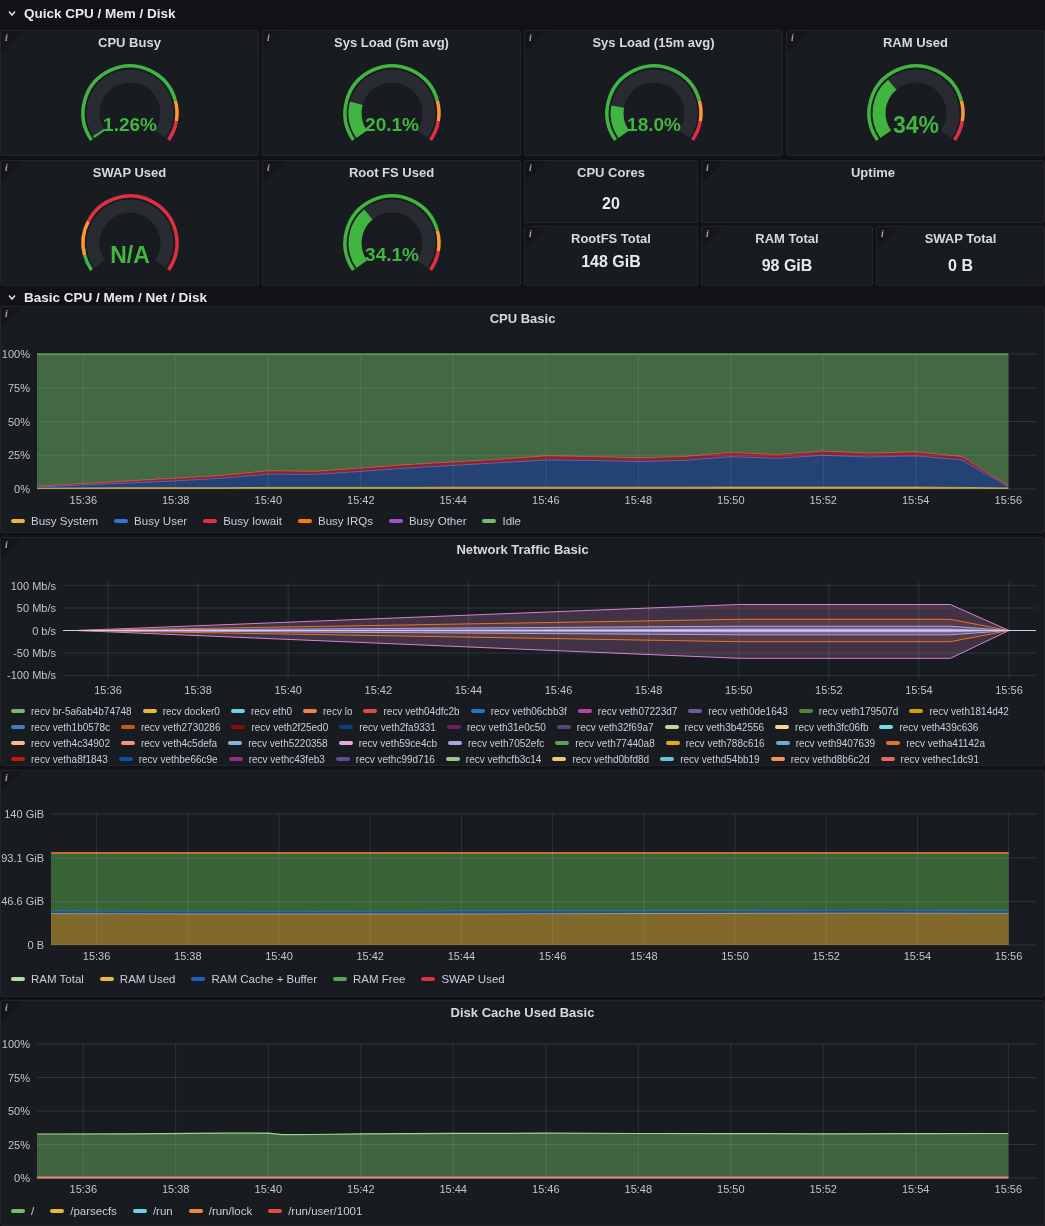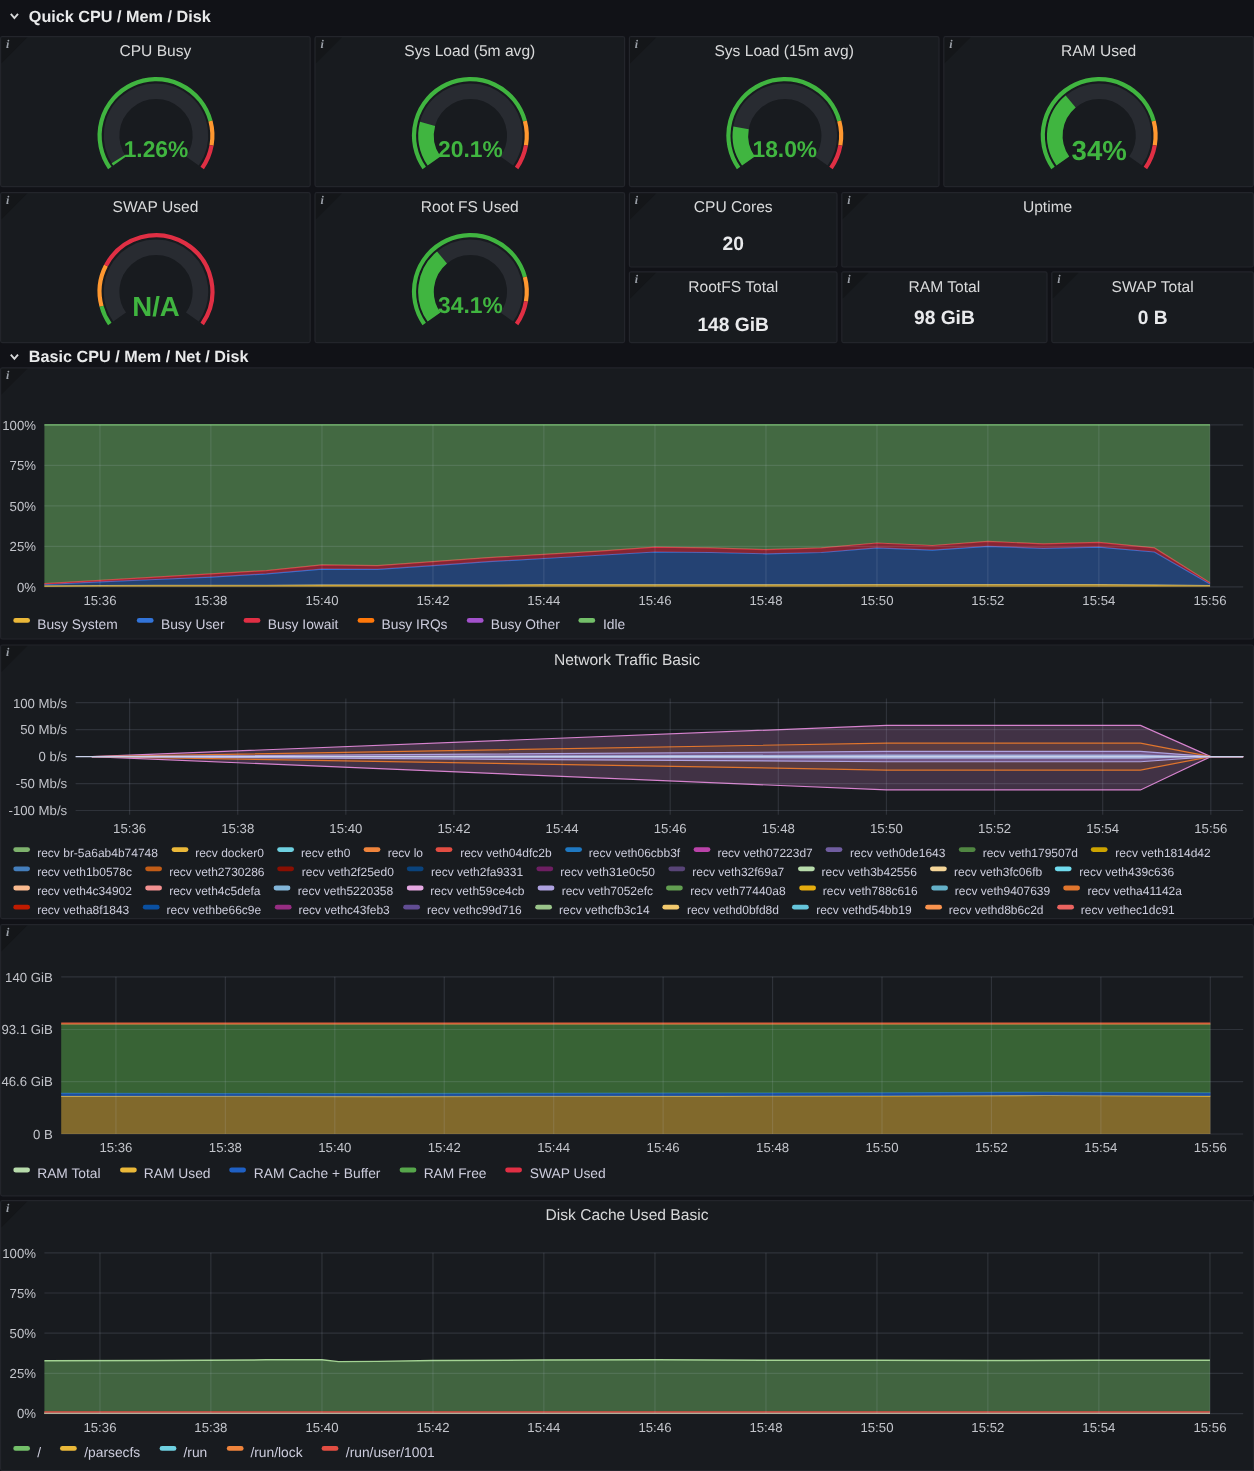--- a/index.html
+++ b/index.html
@@ -6,31 +6,31 @@
   .stage{position:relative;width:1045px;height:1226px;background:#111217;overflow:hidden;
          font-family:"Liberation Sans",sans-serif;}
   .sechdr{position:absolute;left:6px;height:20px;display:flex;align-items:center;gap:6px;
           font-size:13.5px;font-weight:700;color:#E9EAEB;cursor:pointer;}
   .panel{position:absolute;background:#181B1F;border:1px solid #23252B;border-radius:2px;box-sizing:border-box;}
   .corner{position:absolute;top:0;left:0;width:22px;height:22px;background:#141619;
           clip-path:polygon(0 0,100% 0,0 100%);cursor:pointer;z-index:3;}
   .iglyph{position:absolute;top:1px;left:4px;font-size:10px;font-style:italic;font-weight:700;
           color:#9CA1A9;font-family:"Liberation Serif",serif;}
   .ptitle{position:absolute;left:0;right:0;top:0;height:24px;line-height:24px;text-align:center;
-          font-size:13px;font-weight:400;color:#D8D9DA;white-space:nowrap;overflow:hidden;}
+          font-size:13px;font-weight:700;color:#D8D9DA;white-space:nowrap;overflow:hidden;}
   .statval{position:absolute;left:0;right:0;top:34px;text-align:center;font-size:16px;font-weight:600;color:#E9EAEC;}
   .gauge{position:absolute;top:22px;left:50%;transform:translateX(-50%);}
   .gauge text{font-family:"Liberation Sans",sans-serif;}
   .chart{position:absolute;left:0;top:24px;}
   .chart text{font-size:11px;fill:#C2C4CA;font-family:"Liberation Sans",sans-serif;}
   .legend,.netlegend{position:absolute;left:10px;right:6px;color:#CCCCDC;font-size:11.5px;}
   .netlegend{font-size:10px;}
   .lrow{display:flex;gap:0 16px;height:16px;align-items:center;overflow:hidden;}
   .netlegend .lrow{gap:0 11px;}
-  .item{display:inline-flex;cursor:pointer;white-space:nowrap;}
+  .item{display:inline-flex;align-items:center;cursor:pointer;white-space:nowrap;}
   .mark{display:inline-block;width:14px;height:4px;border-radius:2px;margin-right:6px;flex:none;}
 </style>
 </head>
 <body>
 
 <div class="stage">
 
   <div class="sechdr" style="top:3px">
     <svg width="12" height="12" viewBox="0 0 12 12">
         <path d="M3 4.5 L6 8 L9 4.5" fill="none" stroke="#D8D9DA" stroke-width="1.6"></path>
@@ -134,21 +134,21 @@
     <div class="corner">
         <span class="iglyph">i</span>
       </div>
     <div class="ptitle">Uptime</div>
   </div>
   <div class="panel" style="left:524px;top:226px;width:174px;height:60px">
     <div class="corner">
         <span class="iglyph">i</span>
       </div>
     <div class="ptitle">RootFS Total</div>
-    <div class="statval" style="top:36px">148 GiB</div>
+    <div class="statval" style="top:26px">148 GiB</div>
   </div>
   <div class="panel" style="left:701px;top:226px;width:172px;height:60px">
     <div class="corner">
         <span class="iglyph">i</span>
       </div>
     <div class="ptitle">RAM Total</div>
     <div class="statval" style="top:30px">98 GiB</div>
   </div>
   <div class="panel" style="left:876px;top:226px;width:169px;height:60px">
     <div class="corner">
@@ -162,20 +162,21 @@
     <svg width="12" height="12" viewBox="0 0 12 12">
         <path d="M3 4.5 L6 8 L9 4.5" fill="none" stroke="#D8D9DA" stroke-width="1.6"></path>
       </svg>
     <span>Basic CPU / Mem / Net / Disk</span>
   </div>
 
   <div class="panel" style="left:0;top:306px;width:1045px;height:227px">
     <div class="corner">
         <span class="iglyph">i</span>
       </div>
+    <div class="ptitle">CPU Basic</div>
     <svg class="chart" width="1043" height="178">
         <polygon points="36.0,157.2 82.3,156.9 128.5,156.7 174.7,156.7 221.0,156.7 267.3,156.4 313.5,156.4 359.8,156.4 406.0,156.4 452.2,156.2 498.5,156.2 544.8,156.2 591.0,156.2 637.3,156.2 683.5,156.2 729.8,156.1 776.0,156.1 822.2,156.1 868.5,156.1 914.7,156.1 961.0,156.4 1007.3,156.9 1007.3,158.0 961.0,158.0 914.7,158.0 868.5,158.0 822.2,158.0 776.0,158.0 729.8,158.0 683.5,158.0 637.3,158.0 591.0,158.0 544.8,158.0 498.5,158.0 452.2,158.0 406.0,158.0 359.8,158.0 313.5,158.0 267.3,158.0 221.0,158.0 174.7,158.0 128.5,158.0 82.3,158.0 36.0,158.0" fill="rgba(234,184,57,0.75)"></polygon>
         <polyline points="36.0,157.2 82.3,156.9 128.5,156.7 174.7,156.7 221.0,156.7 267.3,156.4 313.5,156.4 359.8,156.4 406.0,156.4 452.2,156.2 498.5,156.2 544.8,156.2 591.0,156.2 637.3,156.2 683.5,156.2 729.8,156.1 776.0,156.1 822.2,156.1 868.5,156.1 914.7,156.1 961.0,156.4 1007.3,156.9" fill="none" stroke="#EAB839" stroke-width="1"></polyline>
         <polygon points="36.0,156.1 82.3,153.9 128.5,151.9 174.7,149.9 221.0,147.2 267.3,143.2 313.5,143.4 359.8,140.4 406.0,137.1 452.2,134.4 498.5,131.7 544.8,129.0 591.0,129.4 637.3,130.5 683.5,129.4 729.8,125.6 776.0,127.4 822.2,124.3 868.5,126.0 914.7,124.9 961.0,129.0 1007.3,155.7 1007.3,156.9 961.0,156.4 914.7,156.1 868.5,156.1 822.2,156.1 776.0,156.1 729.8,156.1 683.5,156.2 637.3,156.2 591.0,156.2 544.8,156.2 498.5,156.2 452.2,156.2 406.0,156.4 359.8,156.4 313.5,156.4 267.3,156.4 221.0,156.7 174.7,156.7 128.5,156.7 82.3,156.9 36.0,157.2" fill="rgba(50,116,217,0.45)"></polygon>
         <polyline points="36.0,156.1 82.3,153.9 128.5,151.9 174.7,149.9 221.0,147.2 267.3,143.2 313.5,143.4 359.8,140.4 406.0,137.1 452.2,134.4 498.5,131.7 544.8,129.0 591.0,129.4 637.3,130.5 683.5,129.4 729.8,125.6 776.0,127.4 822.2,124.3 868.5,126.0 914.7,124.9 961.0,129.0 1007.3,155.7" fill="none" stroke="#3274D9" stroke-width="1"></polyline>
         <polygon points="36.0,155.3 82.3,152.6 128.5,149.9 174.7,147.2 221.0,144.5 267.3,139.8 313.5,140.4 359.8,137.1 406.0,133.7 452.2,131.0 498.5,128.3 544.8,124.9 591.0,125.6 637.3,127.0 683.5,125.6 729.8,121.5 776.0,123.6 822.2,120.2 868.5,122.2 914.7,120.9 961.0,125.6 1007.3,154.6 1007.3,155.7 961.0,129.0 914.7,124.9 868.5,126.0 822.2,124.3 776.0,127.4 729.8,125.6 683.5,129.4 637.3,130.5 591.0,129.4 544.8,129.0 498.5,131.7 452.2,134.4 406.0,137.1 359.8,140.4 313.5,143.4 267.3,143.2 221.0,147.2 174.7,149.9 128.5,151.9 82.3,153.9 36.0,156.1" fill="rgba(224,47,68,0.55)"></polygon>
         <polyline points="36.0,155.3 82.3,152.6 128.5,149.9 174.7,147.2 221.0,144.5 267.3,139.8 313.5,140.4 359.8,137.1 406.0,133.7 452.2,131.0 498.5,128.3 544.8,124.9 591.0,125.6 637.3,127.0 683.5,125.6 729.8,121.5 776.0,123.6 822.2,120.2 868.5,122.2 914.7,120.9 961.0,125.6 1007.3,154.6" fill="none" stroke="#E02F44" stroke-width="1"></polyline>
         <polygon points="36.0,155.3 82.3,152.6 128.5,149.9 174.7,147.2 221.0,144.5 267.3,139.8 313.5,140.4 359.8,137.1 406.0,133.7 452.2,131.0 498.5,128.3 544.8,124.9 591.0,125.6 637.3,127.0 683.5,125.6 729.8,121.5 776.0,123.6 822.2,120.2 868.5,122.2 914.7,120.9 961.0,125.6 1007.3,154.6 1007.3,154.6 961.0,125.6 914.7,120.9 868.5,122.2 822.2,120.2 776.0,123.6 729.8,121.5 683.5,125.6 637.3,127.0 591.0,125.6 544.8,124.9 498.5,128.3 452.2,131.0 406.0,133.7 359.8,137.1 313.5,140.4 267.3,139.8 221.0,144.5 174.7,147.2 128.5,149.9 82.3,152.6 36.0,155.3" fill="rgba(255,120,10,0.5)"></polygon>
         <polygon points="36.0,155.3 82.3,152.6 128.5,149.9 174.7,147.2 221.0,144.5 267.3,139.8 313.5,140.4 359.8,137.1 406.0,133.7 452.2,131.0 498.5,128.3 544.8,124.9 591.0,125.6 637.3,127.0 683.5,125.6 729.8,121.5 776.0,123.6 822.2,120.2 868.5,122.2 914.7,120.9 961.0,125.6 1007.3,154.6 1007.3,154.6 961.0,125.6 914.7,120.9 868.5,122.2 822.2,120.2 776.0,123.6 729.8,121.5 683.5,125.6 637.3,127.0 591.0,125.6 544.8,124.9 498.5,128.3 452.2,131.0 406.0,133.7 359.8,137.1 313.5,140.4 267.3,139.8 221.0,144.5 174.7,147.2 128.5,149.9 82.3,152.6 36.0,155.3" fill="rgba(163,82,204,0.5)"></polygon>
         <polygon points="36.0,23.0 82.3,23.0 128.5,23.0 174.7,23.0 221.0,23.0 267.3,23.0 313.5,23.0 359.8,23.0 406.0,23.0 452.2,23.0 498.5,23.0 544.8,23.0 591.0,23.0 637.3,23.0 683.5,23.0 729.8,23.0 776.0,23.0 822.2,23.0 868.5,23.0 914.7,23.0 961.0,23.0 1007.3,23.0 1007.3,154.6 961.0,125.6 914.7,120.9 868.5,122.2 822.2,120.2 776.0,123.6 729.8,121.5 683.5,125.6 637.3,127.0 591.0,125.6 544.8,124.9 498.5,128.3 452.2,131.0 406.0,133.7 359.8,137.1 313.5,140.4 267.3,139.8 221.0,144.5 174.7,147.2 128.5,149.9 82.3,152.6 36.0,155.3" fill="rgba(115,191,105,0.48)"></polygon>

